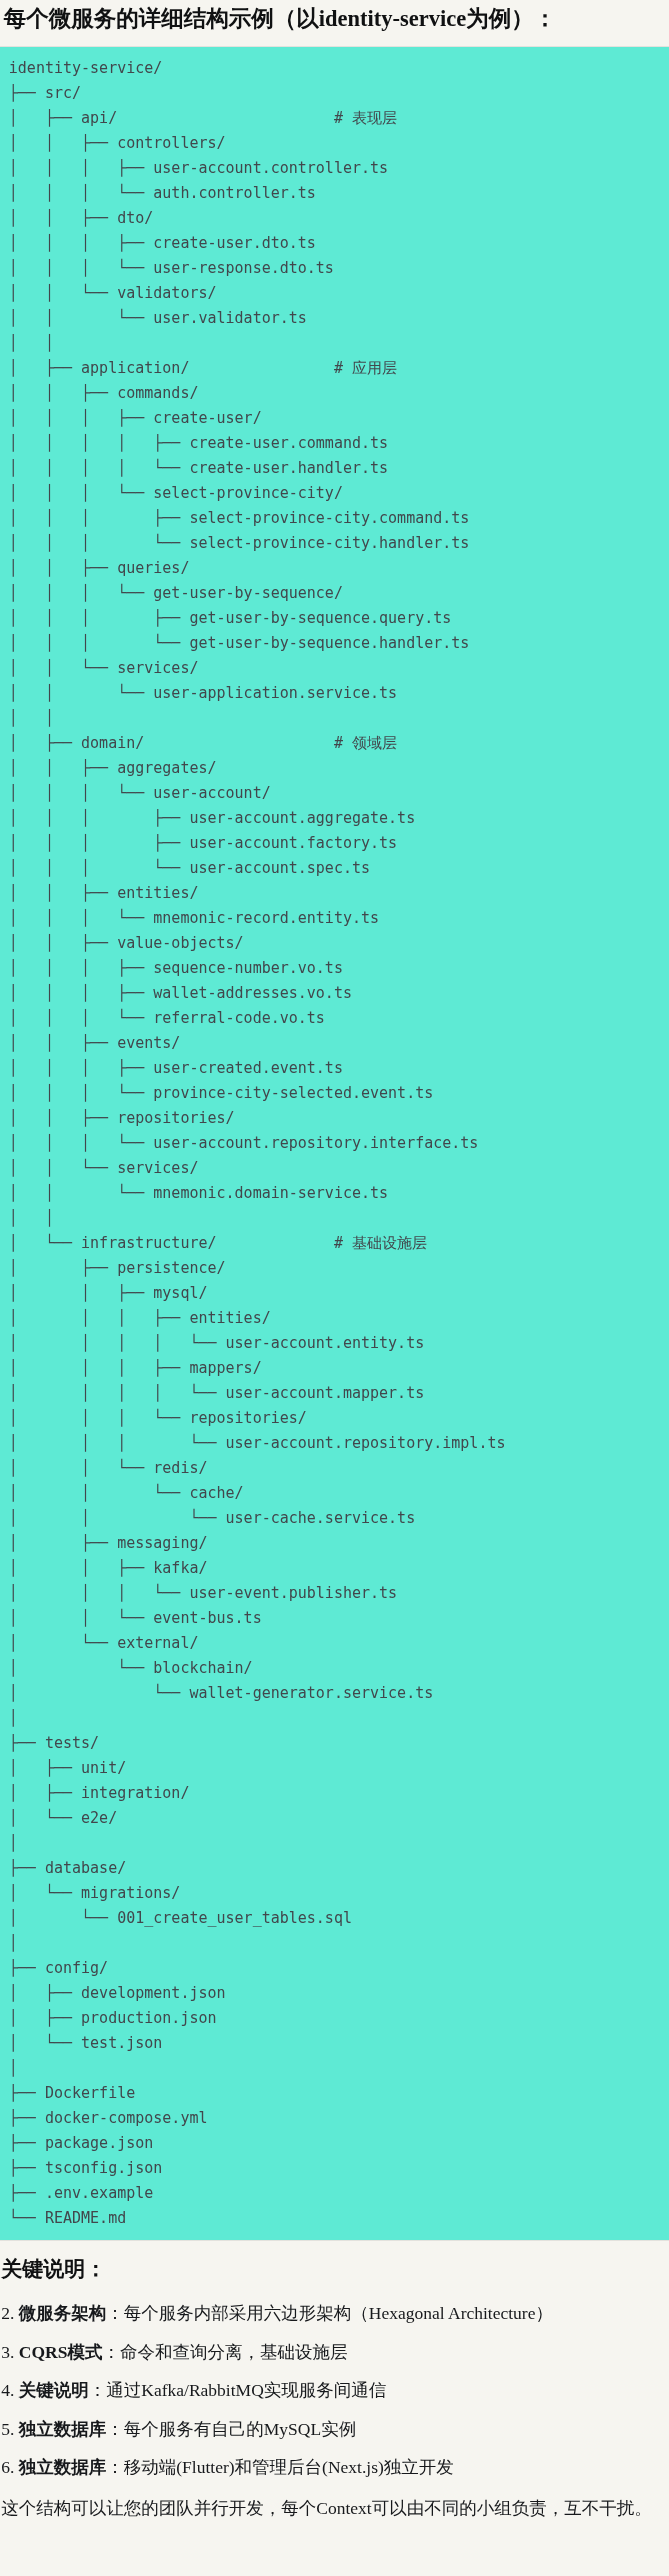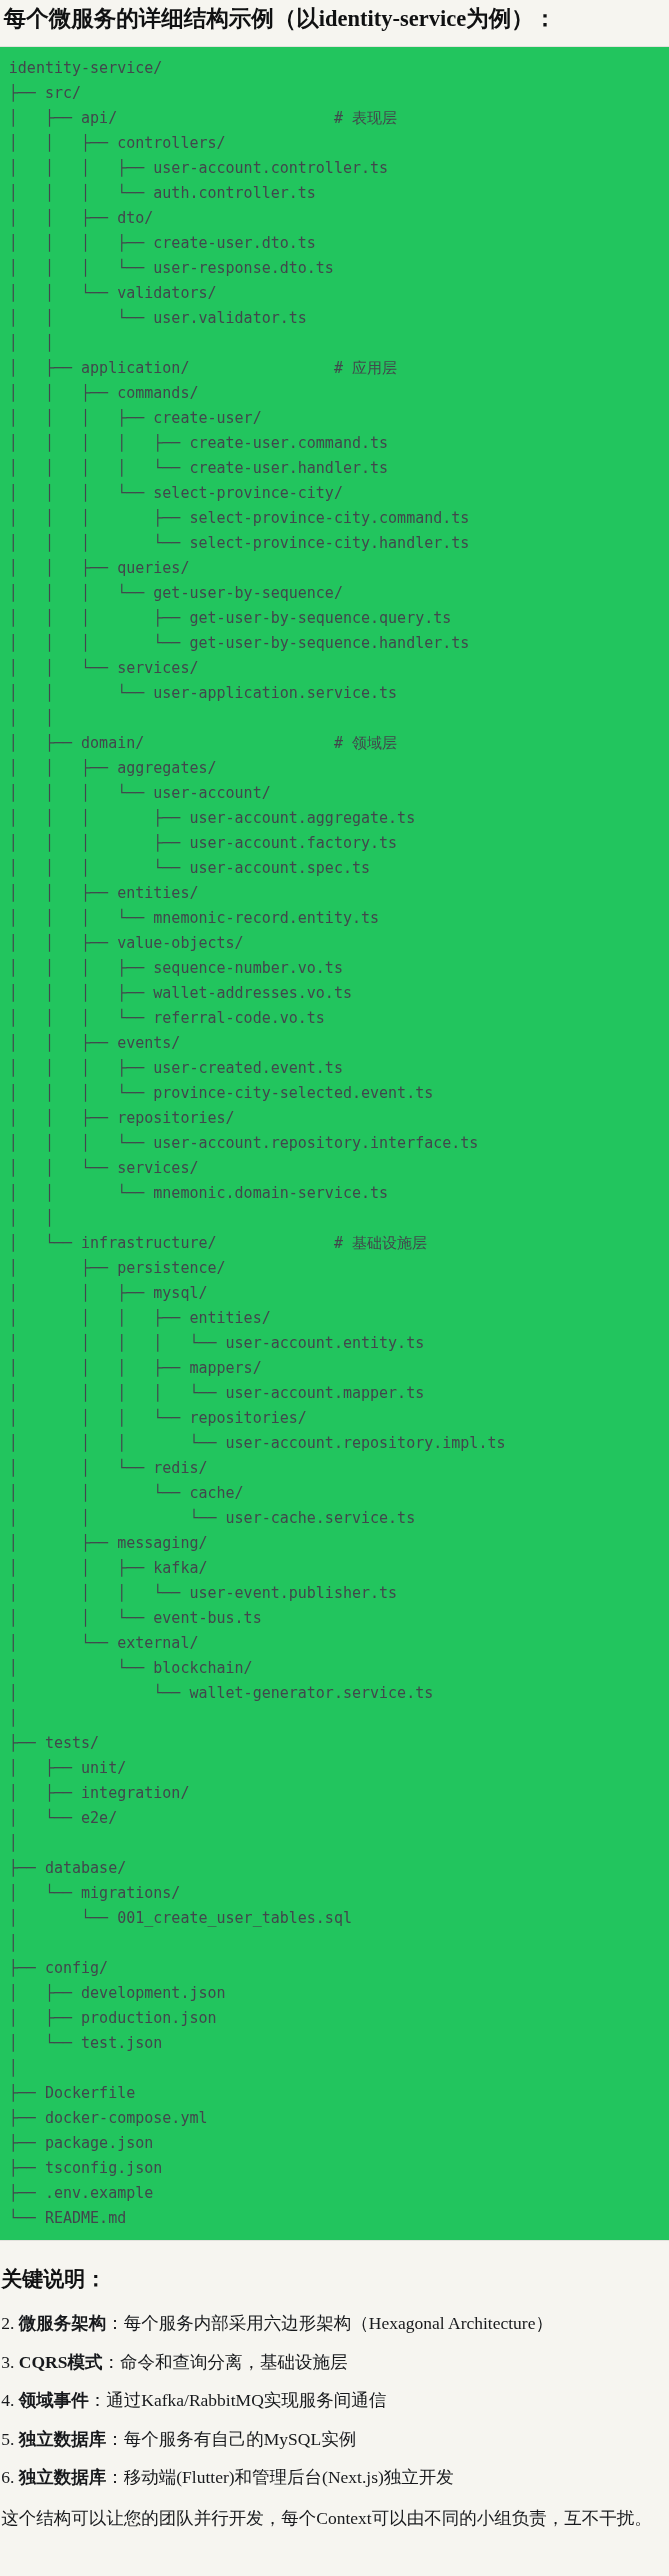--- a/index.html
+++ b/index.html
@@ -10,36 +10,36 @@
     color:#17191c;
     overflow:hidden;
   }
   .page-title {
     font-size:22.5px; font-weight:bold; color:#101112;
     margin:5px 0 0 3.8px; line-height:27.5px;
     font-family:"Liberation Serif", serif;
   }
   .code-block {
     margin-top:13px;
-    background:#22c55e;
+    background:#5eead4;
     border-top:0.6px solid #e3e2dd;
     border-bottom:0.6px solid #e3e2dd;
     padding:9.4px 8.8px;
   }
   .file-tree {
     margin:0;
     font-family:"DejaVu Sans Mono", "Liberation Mono", monospace;
     font-size:15px; line-height:25px;
     color:#42474c;
     white-space:pre;
   }
   .notes { padding:0 3.8px 0 1.3px; }
   .notes-heading {
     font-size:21px; font-weight:bold; color:#101112;
-    margin:26px 0 21px 0; line-height:25px;
+    margin:16px 0 21px 0; line-height:25px;
   }
   .note-item {
     font-size:17.5px; line-height:21px;
     margin:0 0 17.5px 0; color:#17191c;
     white-space:nowrap;
   }
   .note-num { display:inline; }
   .note-term { font-weight:bold; }
   .footer-note {
     font-size:17.5px; line-height:21px;
@@ -143,21 +143,21 @@
 </div>
 
 <div class="notes">
   <h2 class="notes-heading">关键说明：</h2>
 
 
   <div class="note-item"><span class="note-num">2. </span><span class="note-term">微服务架构</span><span class="note-rest">：每个服务内部采用六边形架构（Hexagonal Architecture）</span></div>
 
   <div class="note-item"><span class="note-num">3. </span><span class="note-term">CQRS模式</span><span class="note-rest">：命令和查询分离，基础设施层</span></div>
 
-  <div class="note-item"><span class="note-num">4. </span><span class="note-term">领域事件</span><span class="note-rest">：通过Kafka/RabbitMQ实现服务间通信</span></div>
+  <div class="note-item"><span class="note-num">4. </span><span class="note-term">关键说明</span><span class="note-rest">：通过Kafka/RabbitMQ实现服务间通信</span></div>
 
   <div class="note-item"><span class="note-num">5. </span><span class="note-term">独立数据库</span><span class="note-rest">：每个服务有自己的MySQL实例</span></div>
 
   <div class="note-item"><span class="note-num">6. </span><span class="note-term">独立数据库</span><span class="note-rest">：移动端(Flutter)和管理后台(Next.js)独立开发</span></div>
 
   <p class="footer-note">这个结构可以让您的团队并行开发，每个Context可以由不同的小组负责，互不干扰。</p>
 </div>
 
 
 </body></html>

